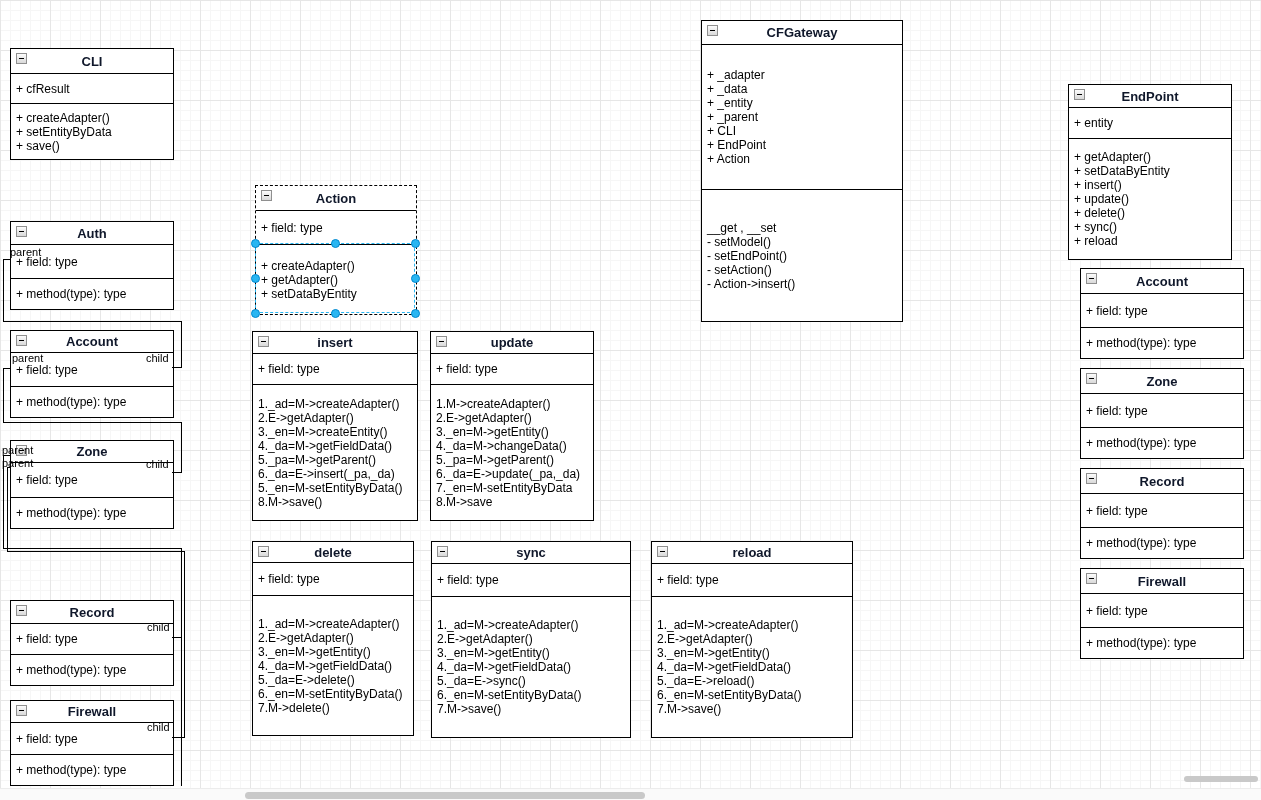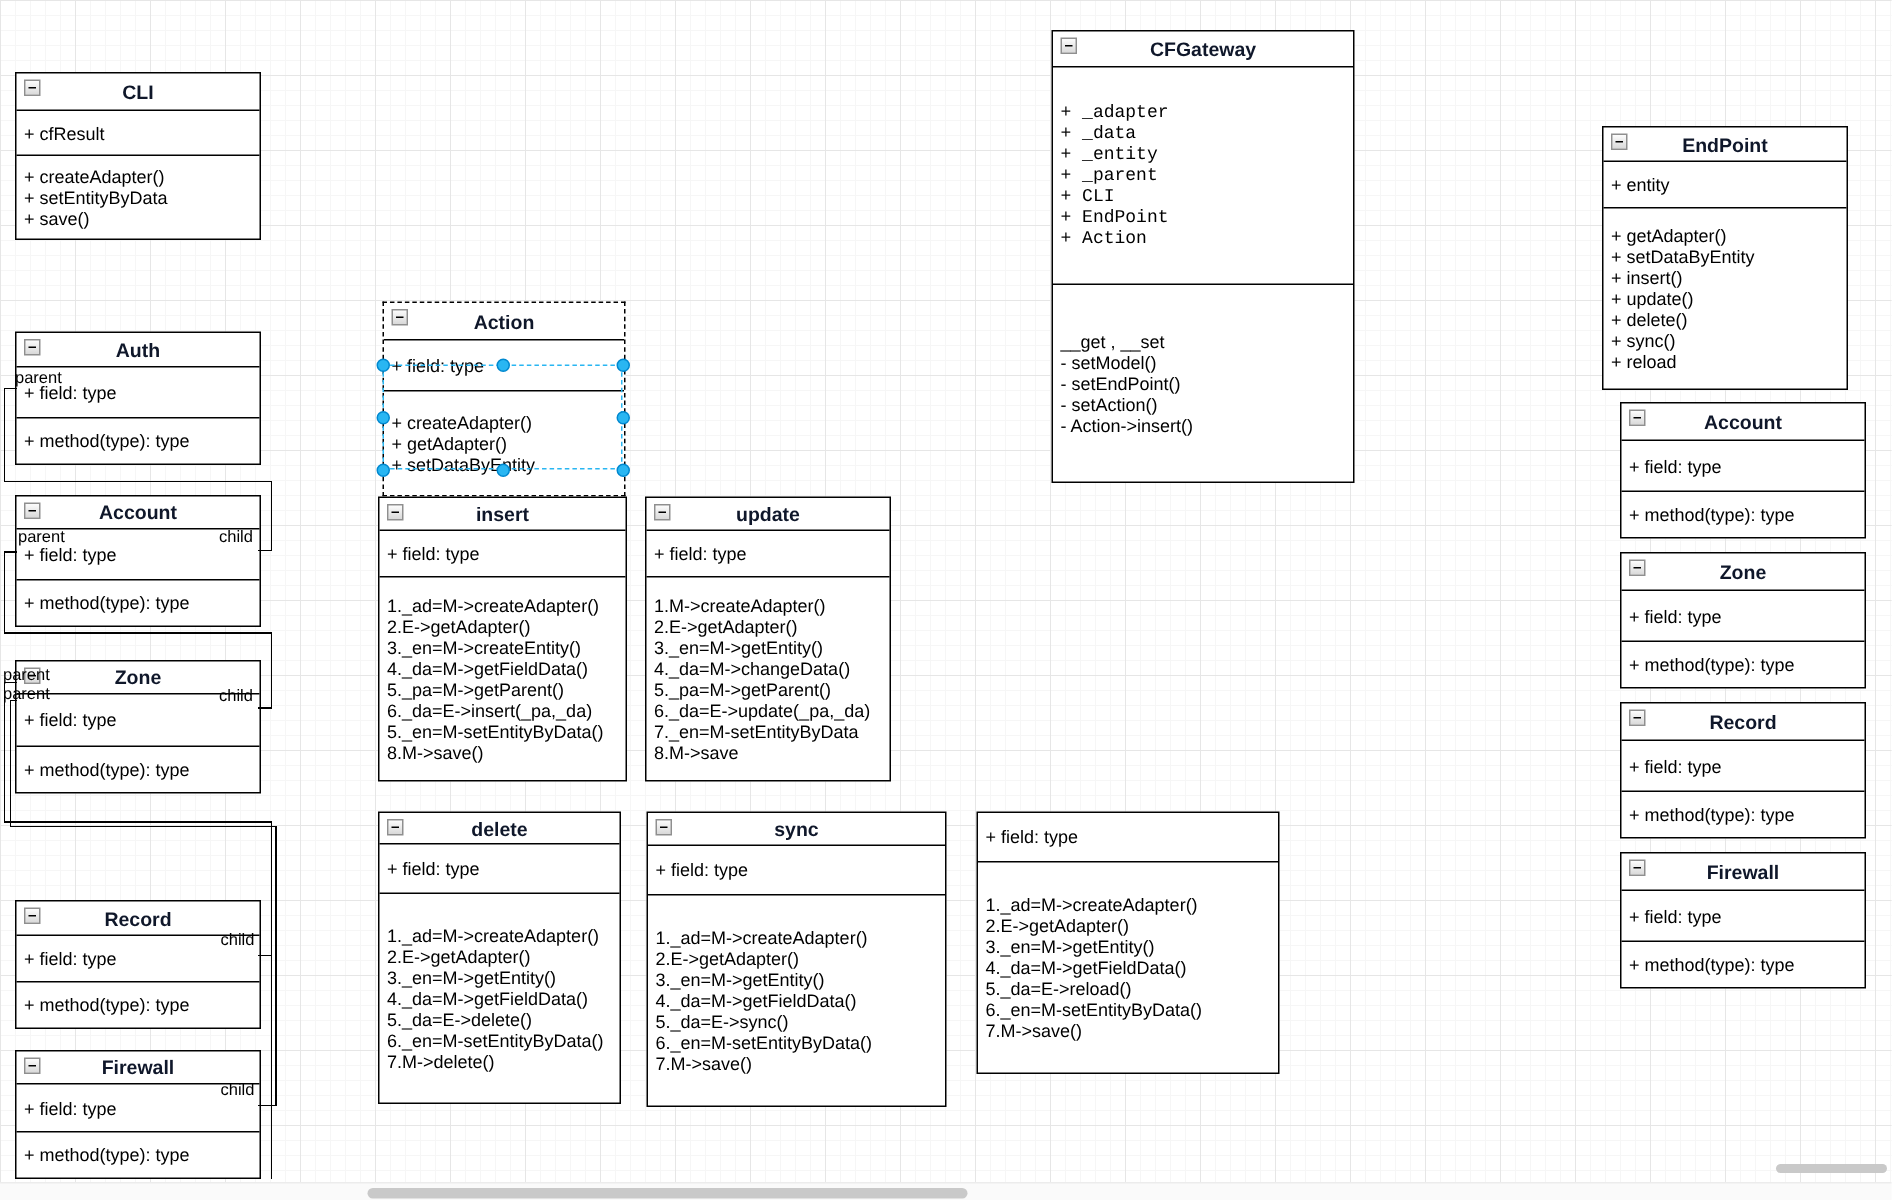--- a/index.html
+++ b/index.html
@@ -113,21 +113,21 @@
         </span>
         <span>Firewall</span>
       </div>
       <div class="uml-sec" style="height: 31px;">
         <div class="uml-line">+ field: type</div>
       </div>
       <div class="uml-sec" style="height: 31px;">
         <div class="uml-line">+ method(type): type</div>
       </div>
     </div>
-    <div class="uml-box dashed" style="left: 255px; top: 201px; width: 160px;">
+    <div class="uml-box dashed" style="left: 255px; top: 185px; width: 160px;">
       <div class="uml-title" style="height: 25px;">
         <span class="collapse">
           <span class="minus"></span>
         </span>
         <span>Action</span>
       </div>
       <div class="uml-sec" style="height: 33px;">
         <div class="uml-line">+ field: type</div>
       </div>
       <div class="uml-sec" style="height: 70px;">
@@ -212,41 +212,47 @@
         <div class="uml-line">1._ad=M-&gt;createAdapter()</div>
         <div class="uml-line">2.E-&gt;getAdapter()</div>
         <div class="uml-line">3._en=M-&gt;getEntity()</div>
         <div class="uml-line">4._da=M-&gt;getFieldData()</div>
         <div class="uml-line">5._da=E-&gt;sync()</div>
         <div class="uml-line">6._en=M-setEntityByData()</div>
         <div class="uml-line">7.M-&gt;save()</div>
       </div>
     </div>
     <div class="uml-box" style="left: 651px; top: 541px; width: 200px;">
+      <div class="uml-title" style="height: 22px;">
+        <span class="collapse">
+          <span class="minus"></span>
+        </span>
+        <span>reload</span>
+      </div>
       <div class="uml-sec" style="height: 32px;">
         <div class="uml-line">+ field: type</div>
       </div>
       <div class="uml-sec" style="height: 141px;">
         <div class="uml-line">1._ad=M-&gt;createAdapter()</div>
         <div class="uml-line">2.E-&gt;getAdapter()</div>
         <div class="uml-line">3._en=M-&gt;getEntity()</div>
         <div class="uml-line">4._da=M-&gt;getFieldData()</div>
         <div class="uml-line">5._da=E-&gt;reload()</div>
         <div class="uml-line">6._en=M-setEntityByData()</div>
         <div class="uml-line">7.M-&gt;save()</div>
       </div>
     </div>
     <div class="uml-box" style="left: 701px; top: 20px; width: 200px;">
       <div class="uml-title" style="height: 24px;">
         <span class="collapse">
           <span class="minus"></span>
         </span>
         <span>CFGateway</span>
       </div>
-      <div class="uml-sec" style="height: 144px; font-family: Liberation Mono, monospace;">
+      <div class="uml-sec" style="height: 144px;">
         <div class="uml-line">+ _adapter</div>
         <div class="uml-line">+ _data</div>
         <div class="uml-line">+ _entity</div>
         <div class="uml-line">+ _parent</div>
         <div class="uml-line">+ CLI</div>
         <div class="uml-line">+ EndPoint</div>
         <div class="uml-line">+ Action</div>
       </div>
       <div class="uml-sec" style="height: 132px;">
         <div class="uml-line">__get , __set</div>

